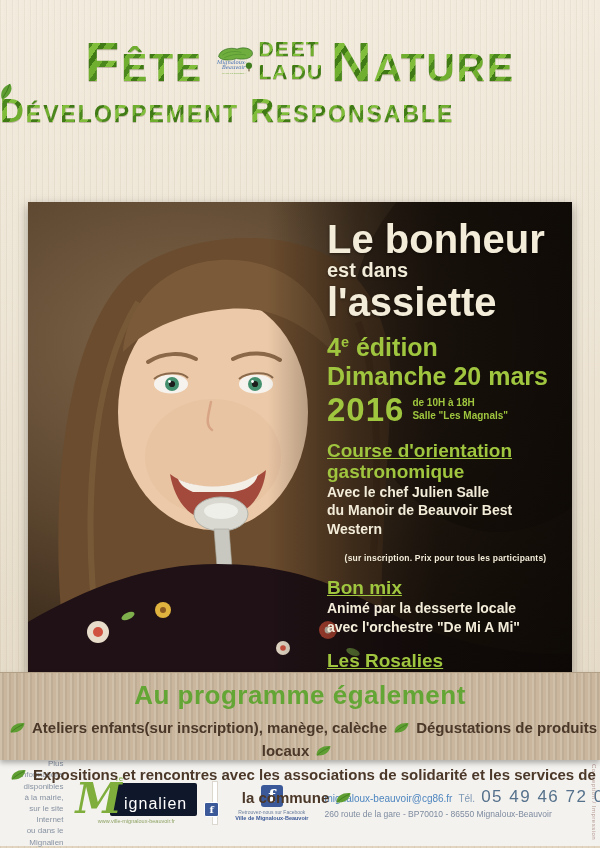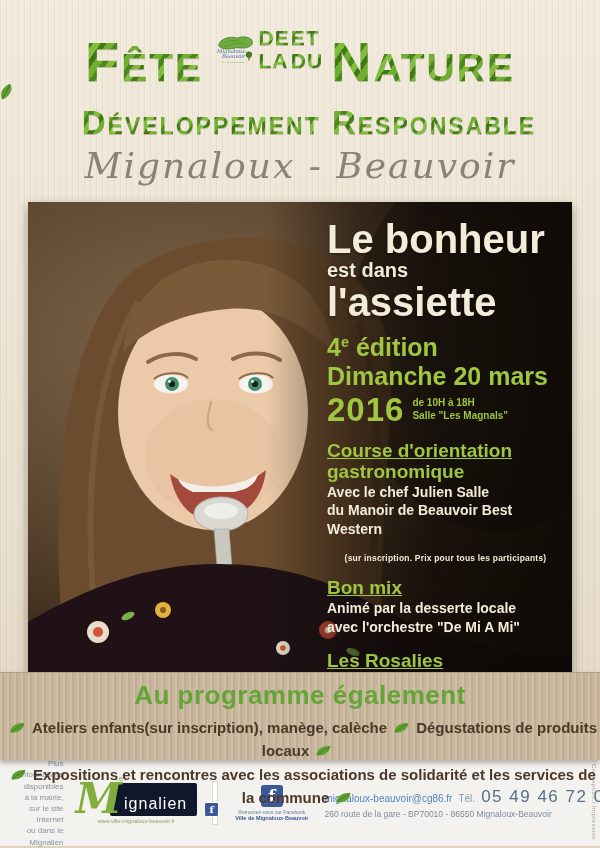--- a/index.html
+++ b/index.html
@@ -4,30 +4,30 @@
 <style>
   html,body{margin:0;padding:0;background:#d8d0c2;}
   body{width:600px;height:848px;font-family:"Liberation Sans",sans-serif;}
   .poster{position:relative;width:600px;height:848px;overflow:hidden;
     background-color:#ece4d5;
     background-image:
       repeating-linear-gradient(90deg, rgba(120,100,70,0.07) 0 1px, rgba(255,255,255,0.05) 1px 3px, transparent 3px 6px),
       linear-gradient(180deg,#f2ebdd 0%,#eae1d0 55%,#e0d4bf 100%);}
   
   .header{height:202px;box-sizing:border-box;padding-top:8px;}
-  .title-row{display:flex;justify-content:center;align-items:center;gap:8px;}
+  .title-row{display:flex;justify-content:center;align-items:flex-end;gap:8px;}
   .gtx{font-weight:bold;
     background:repeating-linear-gradient(125deg,#6fae2e 0 7px,#4a871c 7px 12px,#7fbd3a 12px 18px,#3f7a15 18px 23px);
     -webkit-background-clip:text;background-clip:text;color:transparent;-webkit-text-fill-color:transparent;
     filter:drop-shadow(0 1px 0 rgba(60,40,10,0.25));}
   .t-big{font-size:56px;line-height:1;margin-top:26px;font-variant:small-caps;letter-spacing:2px;}
   .t-mid{display:flex;flex-direction:row;align-items:center;width:112px;}
   .town-logo{width:100px;height:60px;}
   .t-small{font-size:21px;line-height:1.1;text-transform:uppercase;letter-spacing:1px;}
-  .t-line2{text-align:center;font-size:33px;line-height:1;font-variant:small-caps;letter-spacing:2px;margin-top:16px;white-space:nowrap;padding-left:18px;}
+  .t-line2{text-align:left;font-size:33px;line-height:1;font-variant:small-caps;letter-spacing:2px;margin-top:4px;white-space:nowrap;}
   .script{text-align:center;font-family:"DejaVu Serif",serif;font-style:italic;font-size:36px;color:#8a8177;margin-top:6px;letter-spacing:2px;}
   .edge-leaf{position:absolute;left:-3px;top:84px;width:18px;height:15px;transform:rotate(150deg);}
   
   .photo{position:relative;height:470px;margin:0 28px;overflow:hidden;
     background:radial-gradient(120% 100% at 28% 30%, #7e6549 0%, #5d4730 40%, #332416 75%, #1c130b 100%);
     box-shadow:0 4px 10px rgba(0,0,0,0.35);}
   .girl{position:absolute;inset:0;width:100%;height:100%;}
   .shade{position:absolute;inset:0;background:linear-gradient(90deg, rgba(15,10,6,0) 44%, rgba(15,10,6,0.5) 60%, rgba(12,8,5,0.78) 75%, rgba(10,7,4,0.85) 100%);}
   .overlay{position:absolute;top:16px;left:299px;right:8px;color:#f2ecd9;font-weight:bold;}
   .h1a{font-size:40px;line-height:1.05;text-shadow:0 1px 3px rgba(0,0,0,0.45);}
@@ -104,21 +104,20 @@
             <circle cx="80" cy="43" r="6.5" fill="#3f7d1f"></circle>
           </g>
           <text x="48" y="60" text-anchor="middle" font-size="4.5" fill="#6fae3e">La Ville à la Campagne !</text>
         </svg>
         <div class="t-small gtx">de la</div>
         <div class="t-small gtx">et du</div>
       </div>
       <div class="t-big gtx">Nature</div>
     </div>
     <div class="t-line2 gtx">Développement Responsable</div>
-    <div class="script">Mignaloux - Beauvoir</div>
   </header>
 
   <section class="photo">
     <svg class="girl" viewBox="0 0 544 470" preserveAspectRatio="xMidYMid slice">
       <ellipse cx="470" cy="140" rx="150" ry="190" fill="#0f0a06" opacity="0.35"></ellipse>
       <path d="M40,470 C20,340 28,160 90,84 C130,34 250,18 310,60 C350,88 368,140 362,210 C358,290 350,380 355,470 Z" fill="#6b4c2e"></path>
       <path d="M70,440 C55,320 60,180 110,100" stroke="#8a6a42" stroke-width="6" fill="none" opacity="0.45"></path>
       <path d="M330,120 C350,170 352,260 345,360" stroke="#55381f" stroke-width="7" fill="none" opacity="0.5"></path>
       <ellipse cx="185" cy="210" rx="95" ry="118" fill="#eccaa9"></ellipse>
       <ellipse cx="185" cy="255" rx="68" ry="58" fill="#e5bd9c" opacity="0.45"></ellipse>

